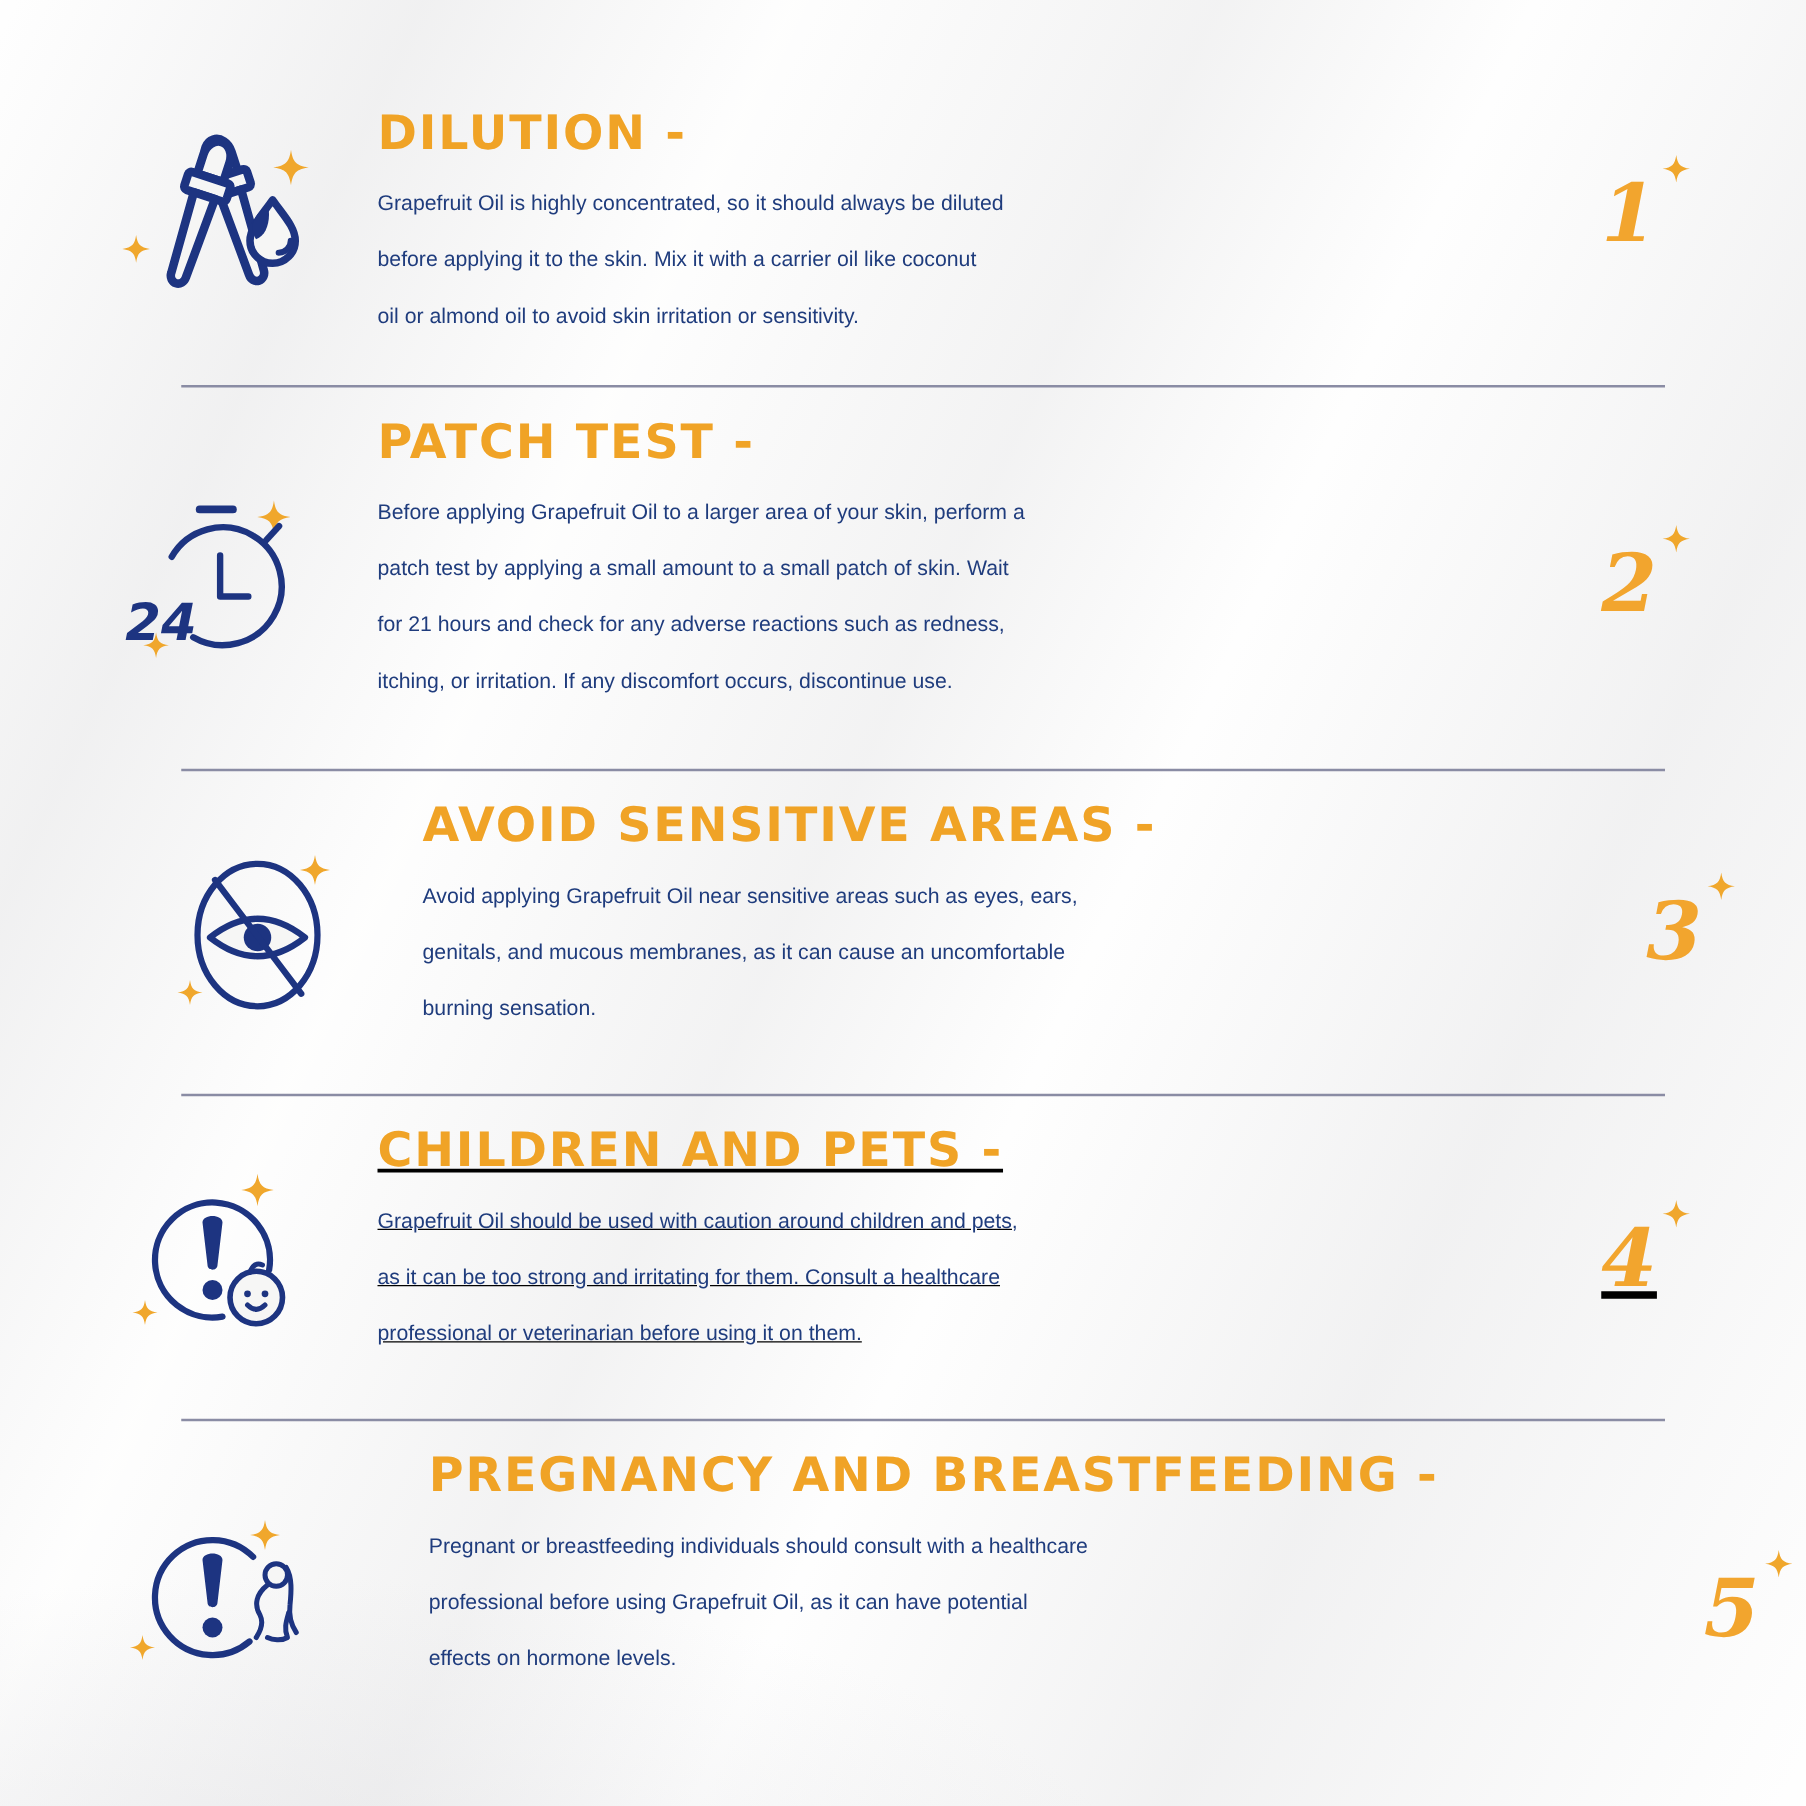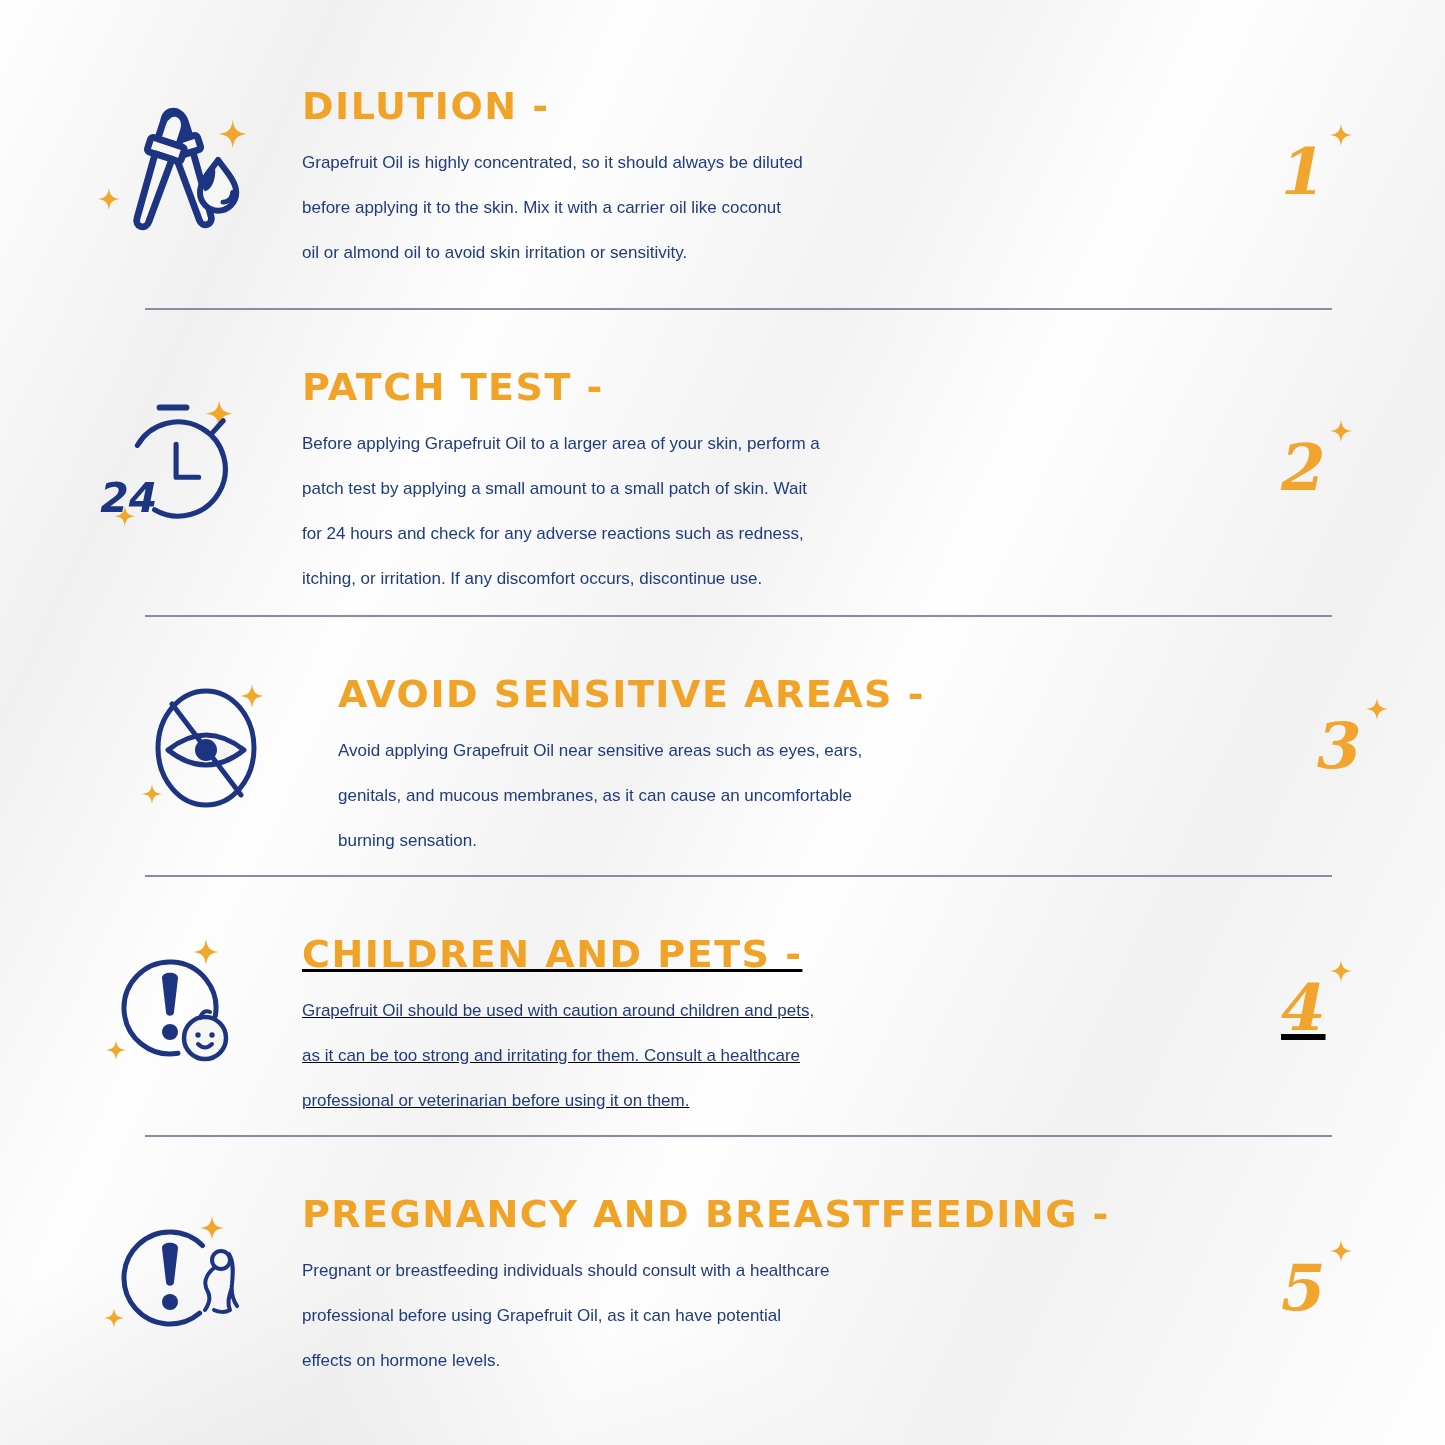--- a/index.html
+++ b/index.html
@@ -15,35 +15,35 @@
         rgba(255,255,255,0.85) 30%, rgba(236,236,239,0.35) 46%,
         rgba(255,255,255,0.9) 58%, rgba(234,234,237,0.40) 76%, rgba(255,255,255,0.95) 100%),
       #f6f6f5;
     display:flex;flex-direction:column;
   }
   .sec{display:grid;grid-template-columns:302px 945px 1fr;box-sizing:border-box;}
   .s1{height:308px;}
   .s2{height:305px;}
   .s3{height:258px;margin-left:36px;}
   .s4{height:258px;text-decoration:underline;}
-  .s5{height:308px;}
+  .s5{height:308px;gap:41px;}
   .divider{
     border:none;height:0;border-top:2px solid #8a8ca4;
     margin:0 113px 0 145px;flex:none;
   }
   .icon-cell{display:flex;align-items:center;justify-content:flex-start;padding-left:90px;}
   .icon{flex:none;}
   .s1 .icon{margin-top:44px;}
   .s2 .icon{margin-top:12px;}
   .s3 .icon{margin-top:4px;}
   .s4 .icon{margin-top:4px;}
   .s5 .icon{margin-top:-26px;}
   .content{box-sizing:border-box;}
   .s1 .content{padding-top:82px;}
-  .s2 .content,.s3 .content,.s4 .content,.s5 .content{padding-top:53px;}
+  .s2 .content,.s3 .content,.s4 .content,.s5 .content{padding-top:19px;}
   .title{
     margin:0;
     font-family:"DejaVu Sans", sans-serif;
     font-weight:800;
     font-size:38px;line-height:48px;
     letter-spacing:1.5px;
     color:#f0a326;
   }
   .body{
     margin:10px 0 0 0;
@@ -136,21 +136,21 @@
           <line class="stroke" x1="34" y1="-36" x2="44" y2="-47"></line>
           <path class="stroke" d="M-2,-24 L-2,8 L20,8"></path>
         </g>
         <text class="watch-label" x="-70" y="42">24</text>
       </svg>
     </div>
     <div class="content">
       <h2 class="title">PATCH TEST -</h2>
       <p class="body">Before applying Grapefruit Oil to a larger area of your skin, perform a
 patch test by applying a small amount to a small patch of skin. Wait
-for 24 hours and check for any adverse reactions such as redness,
+for 21 hours and check for any adverse reactions such as redness,
 itching, or irritation. If any discomfort occurs, discontinue use.</p>
     </div>
     <div class="num-cell">
       <div class="num">
         <span>2</span>
         <svg class="num-spark" viewBox="-10 -10 20 20" width="22" height="22">
             <use href="#sparkle" class="spark"></use>
           </svg>
       </div>
     </div>

